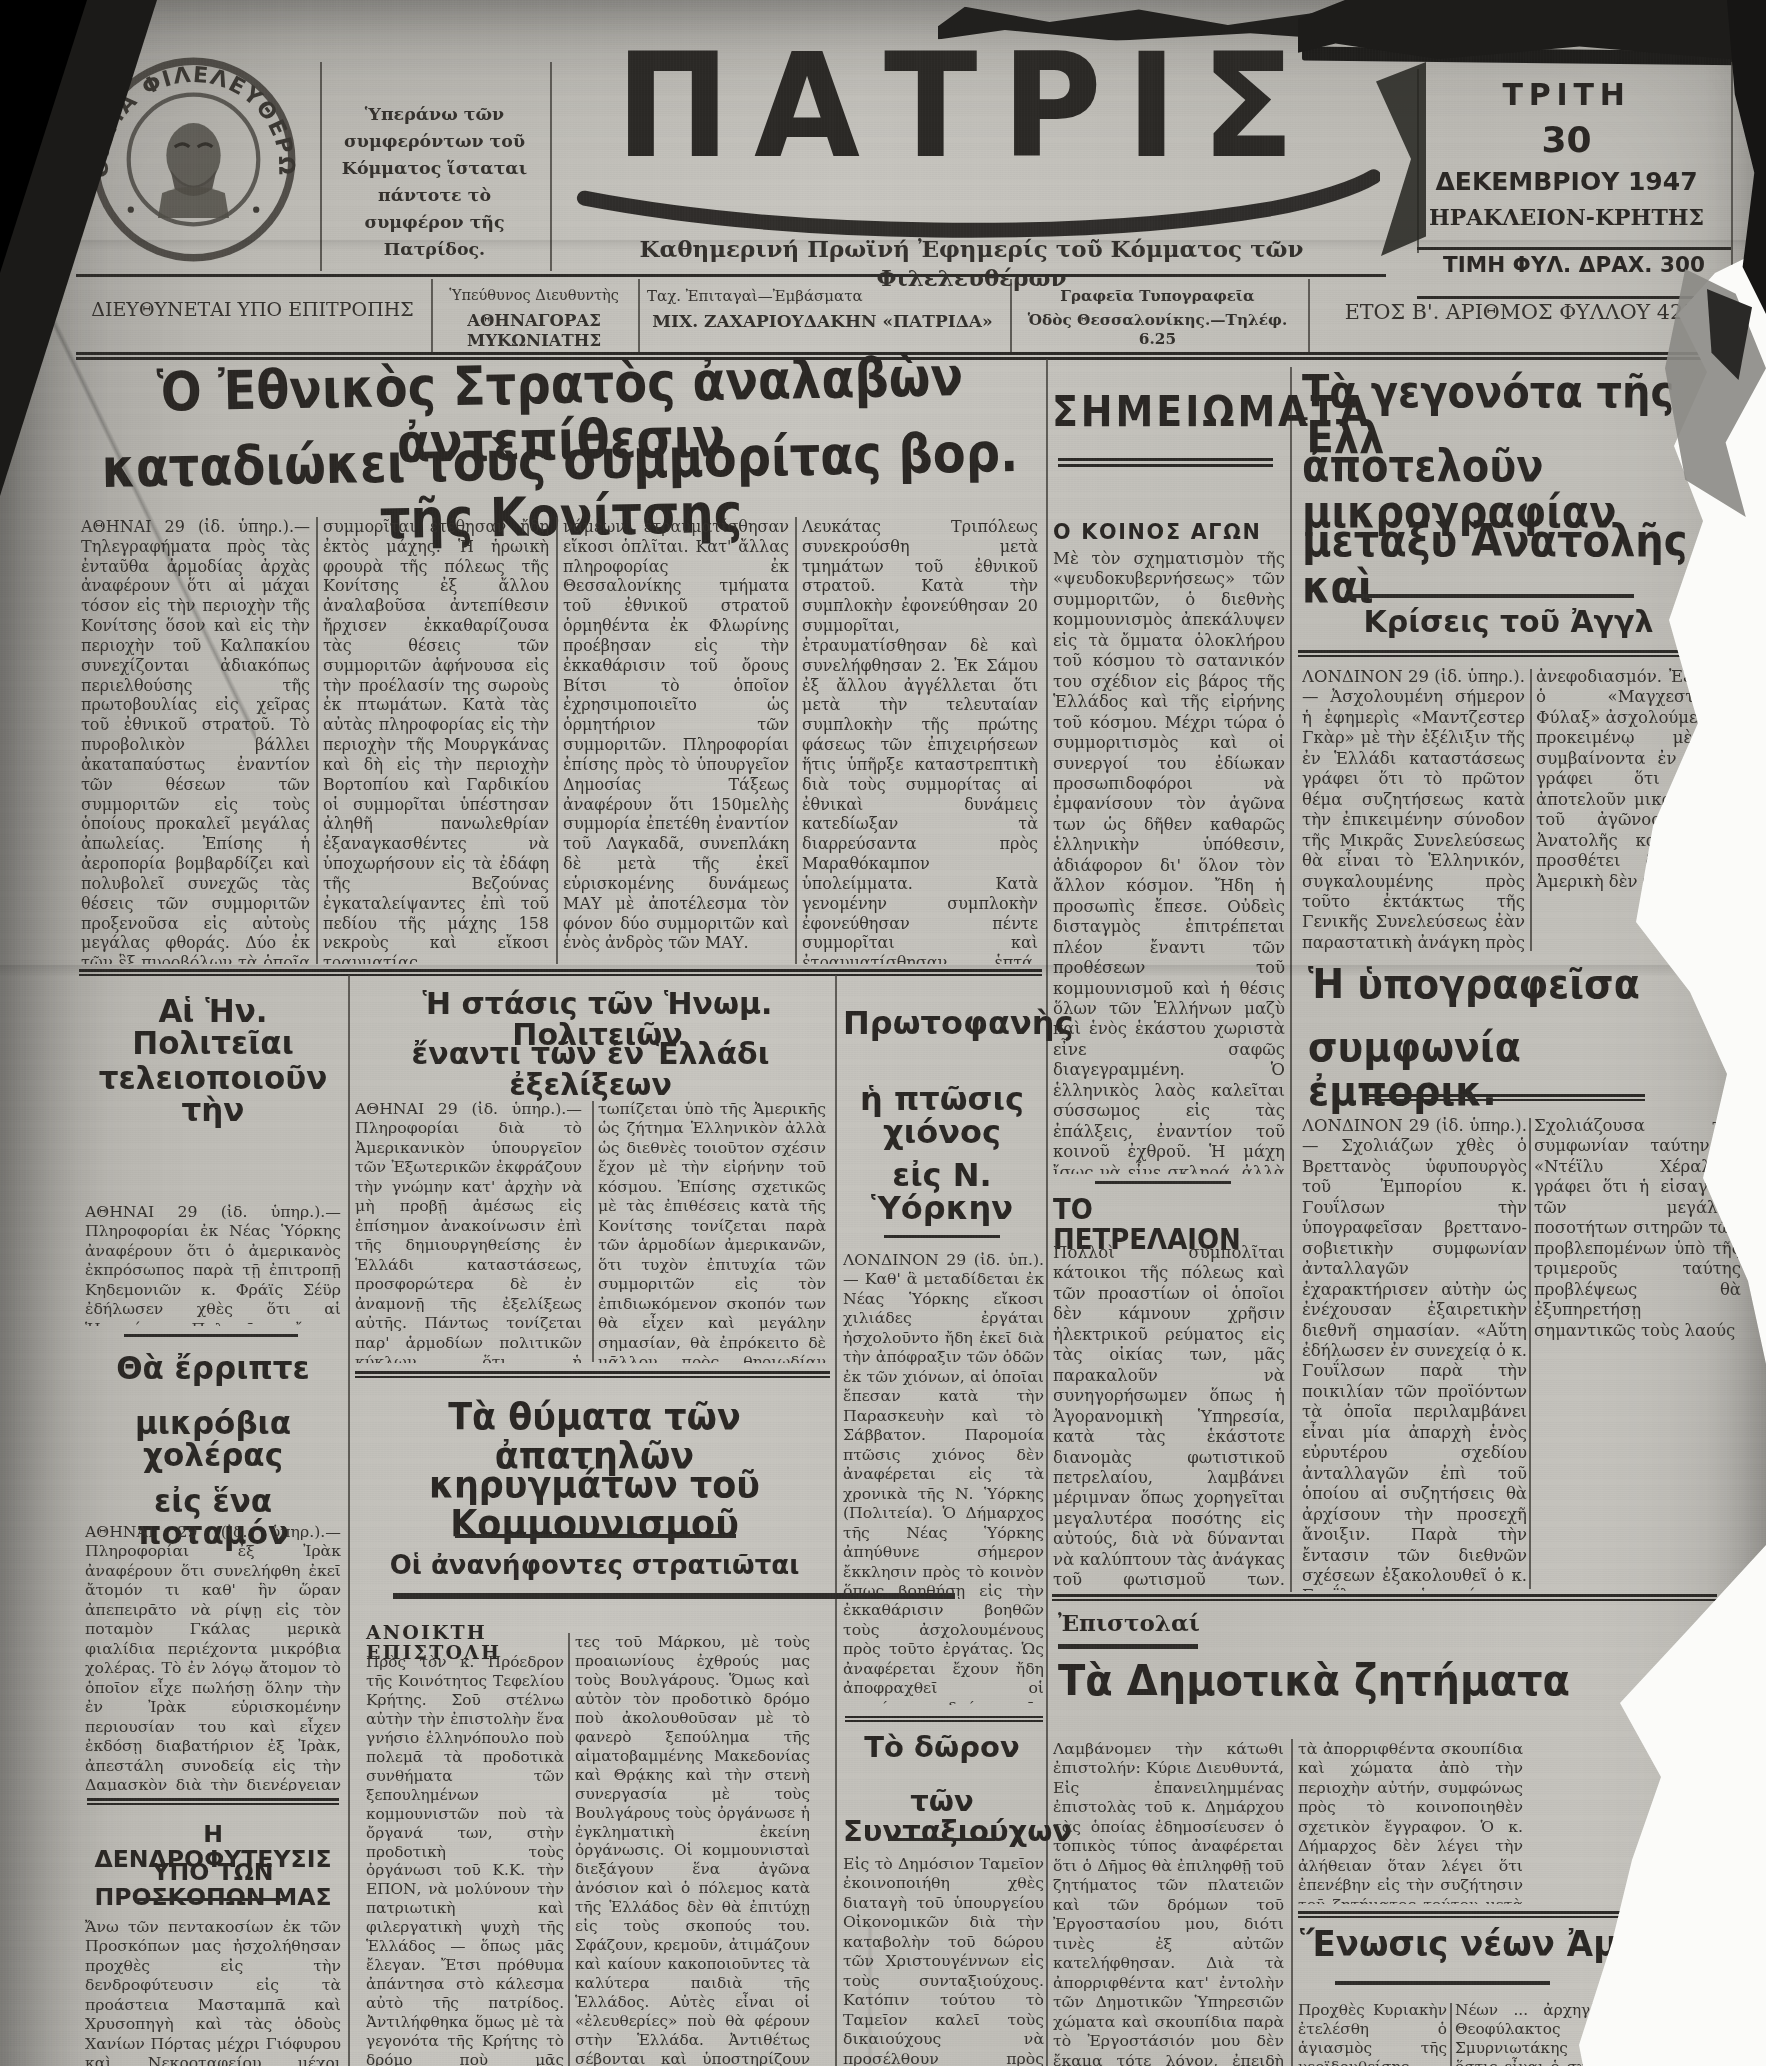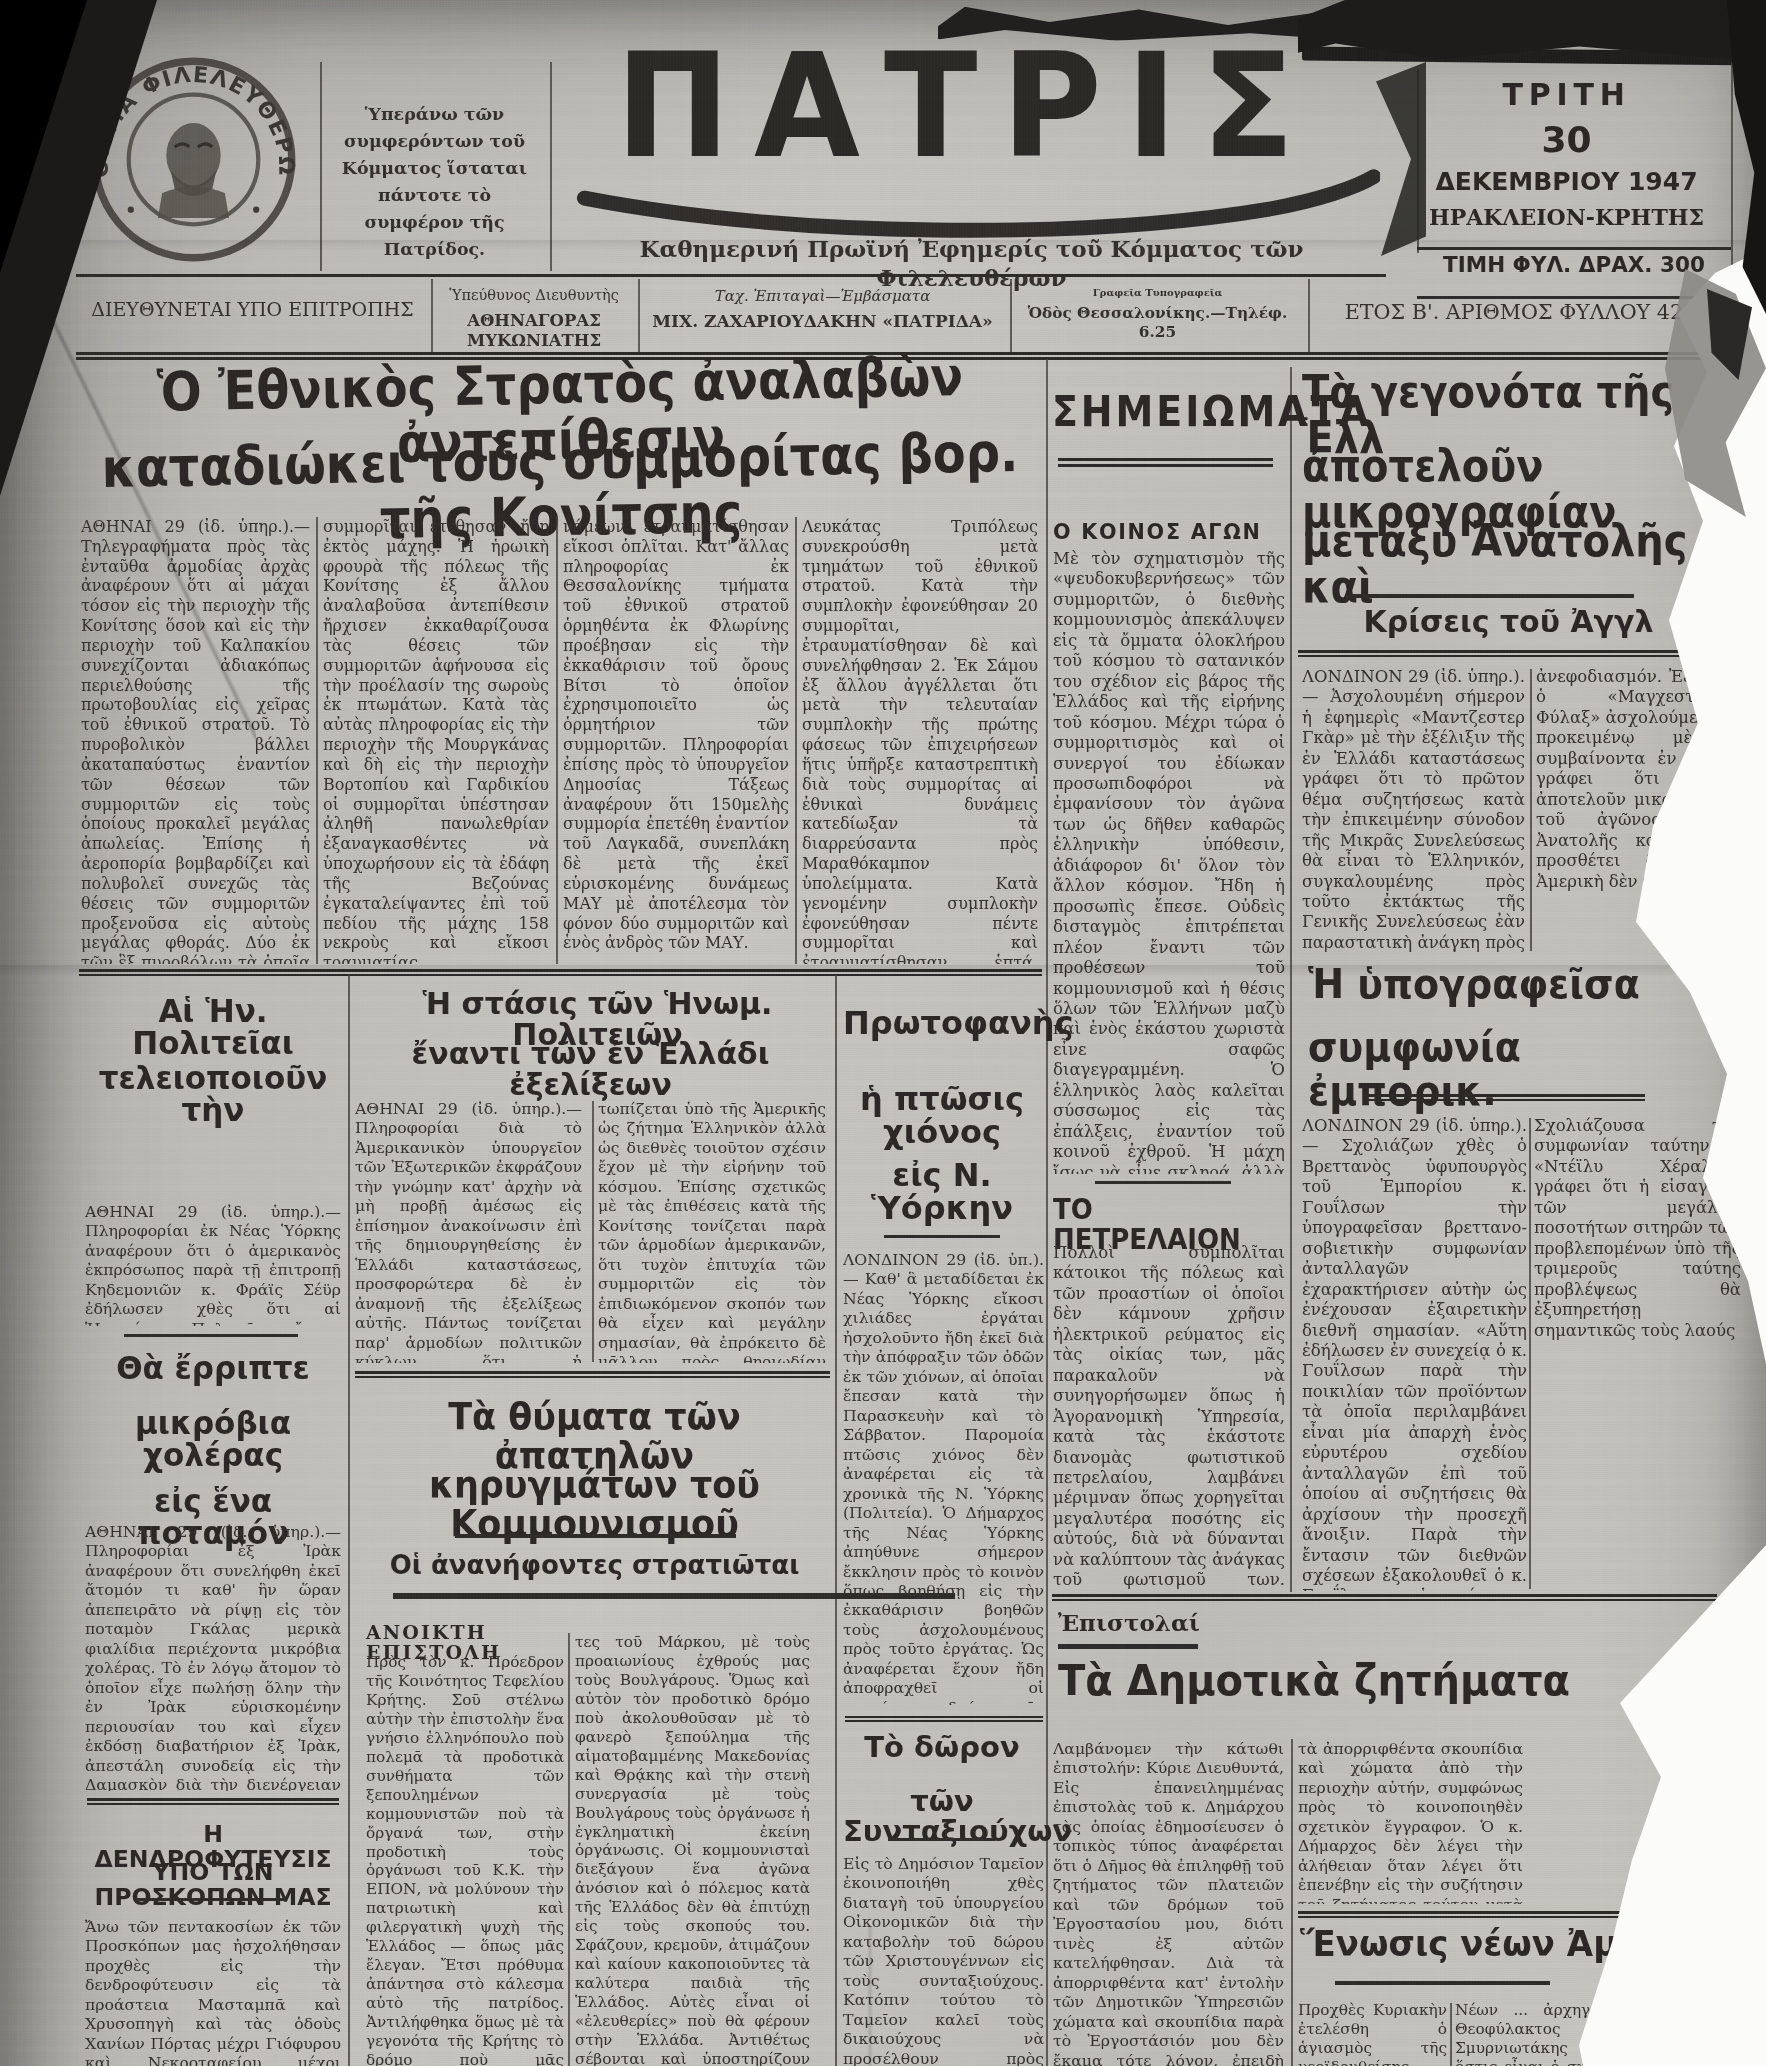--- a/index.html
+++ b/index.html
@@ -77,26 +77,26 @@
     <div class="hr" style="left:76px;top:274px;width:1310px;height:2.5px;"></div>
 
     <div class="abs b ctr" style="left:83px;top:298px;width:339px;font-size:19px;text-align:center;">ΔΙΕΥΘΥΝΕΤΑΙ ΥΠΟ ΕΠΙΤΡΟΠΗΣ</div>
     <div class="vr" style="left:431px;top:279px;height:74px;"></div>
     <div class="abs" style="left:438px;top:287px;width:192px;text-align:center;">
       <div class="b" style="font-size:14.5px;text-align:center;">Ὑπεύθυνος Διευθυντὴς</div>
       <div class="b" style="font-size:16.5px;font-weight:bold;text-align:center;margin-top:5.8px;">ΑΘΗΝΑΓΟΡΑΣ ΜΥΚΩΝΙΑΤΗΣ</div>
     </div>
     <div class="vr" style="left:638px;top:279px;height:74px;"></div>
     <div class="abs" style="left:647px;top:287px;width:351px;text-align:center;">
-      <div class="b" style="font-size:15px;text-align:center;font-style:italic;">Ταχ. Ἐπιταγαὶ—Ἐμβάσματα</div>
+      <div class="b" style="font-size:15px;text-align:left;">Ταχ. Ἐπιταγαὶ—Ἐμβάσματα</div>
       <div class="b" style="font-size:17px;font-weight:bold;text-align:center;margin-top:5px;">ΜΙΧ. ΖΑΧΑΡΙΟΥΔΑΚΗΝ «ΠΑΤΡΙΔΑ»</div>
     </div>
     <div class="vr" style="left:1010px;top:279px;height:74px;"></div>
     <div class="abs" style="left:1019px;top:287px;width:277px;text-align:center;">
-      <div class="b" style="font-size:10px;font-weight:bold;text-align:center;">Γραφεῖα Τυπογραφεῖα</div>
+      <div class="b" style="font-size:15px;font-weight:bold;text-align:center;">Γραφεῖα Τυπογραφεῖα</div>
       <div class="b" style="font-size:15.3px;font-weight:bold;text-align:center;margin-top:5px;">Ὁδὸς Θεσσαλονίκης.—Τηλέφ. 6.25</div>
     </div>
     <div class="vr" style="left:1308px;top:279px;height:74px;"></div>
     <div class="abs b ctr" style="left:1316px;top:300px;width:409px;font-size:20.7px;text-align:center;">ΕΤΟΣ Β'. ΑΡΙΘΜΟΣ ΦΥΛΛΟΥ 425</div>
 
     <div class="hrd" style="left:76px;top:352px;width:1651px;height:8.3px;"></div>
 
     <div class="abs h ctr" style="left:79px;top:363px;width:963px;font-size:48px;transform:rotate(-1.1deg) scaleY(1.12);">Ὁ Ἐθνικὸς Στρατὸς ἀναλαβὼν ἀντεπίθεσιν</div>
     <div class="abs h ctr" style="left:79px;top:439px;width:963px;font-size:48px;transform:rotate(-1deg) scaleY(1.12);">καταδιώκει τοὺς συμμορίτας βορ. τῆς Κονίτσης</div>
 

